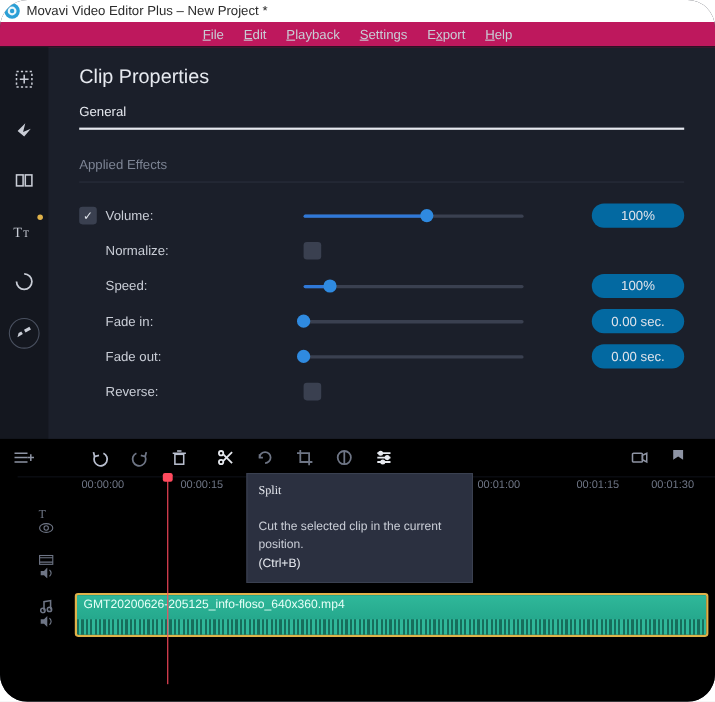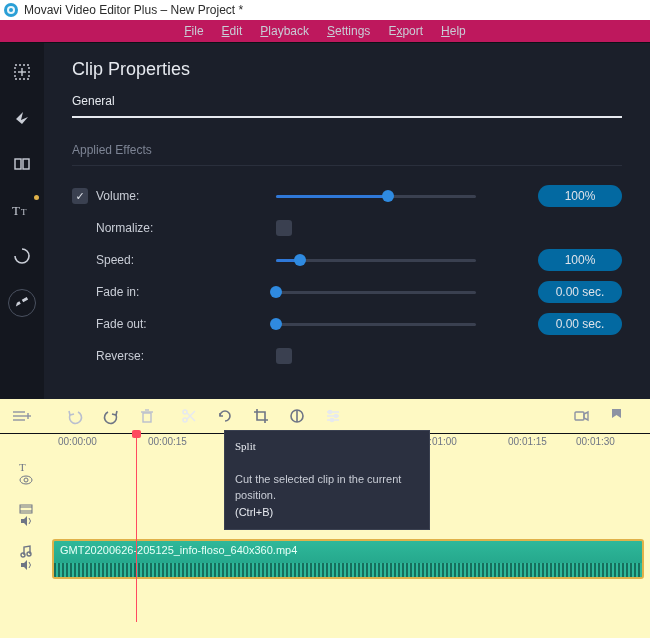--- a/index.html
+++ b/index.html
@@ -1,16 +1,16 @@
 <!DOCTYPE html>
 <html><head>
 <meta charset="utf-8">
 <style>
   html,body{margin:0;padding:0;background:#fff;font-family:"Segoe UI",Arial,sans-serif;font-size:12px;color:#c9cdd6;}
-  .window{width:650px;height:638px;background:#1b1f2a;position:relative;overflow:hidden;}
+  .window{width:650px;height:638px;background:#1b1f2a;position:relative;overflow:hidden;border-radius:25px;}
   .titlebar{height:20px;background:#fff;color:#2b2b2b;display:flex;align-items:center;padding:0 4px;font-size:12px;}
   .titlebar .logo{width:14px;height:14px;border-radius:50%;background:#2a9fd6;margin-right:6px;display:flex;align-items:center;justify-content:center;}
   .titlebar .logo svg{width:10px;height:10px;}
   .menubar{height:22px;background:#be185d;display:flex;align-items:center;padding:0 10px;gap:18px;border-bottom:1px solid #0e1117;justify-content:center;}
   .menubar span{color:#c9cdd6;}
   .menubar span u{text-decoration:underline;}
   .body{display:flex;height:356px;}
   .sidebar{width:44px;background:#14171f;display:flex;flex-direction:column;align-items:center;padding-top:16px;gap:20px;}
   .sidebtn{width:26px;height:26px;display:flex;align-items:center;justify-content:center;color:#c9cdd6;position:relative;}
   .sidebtn.round{border:1px solid #4a5160;border-radius:50%;}
@@ -25,21 +25,21 @@
   .chk{width:16px;height:16px;border-radius:3px;background:#3a4050;display:flex;align-items:center;justify-content:center;}
   .chk.checked::after{content:"✓";color:#dfe3ea;font-size:11px;}
   .lbl{width:180px;color:#c9cdd6;}
   .slidercol{flex:1;display:flex;align-items:center;}
   .slider{position:relative;width:200px;height:14px;}
   .track{position:absolute;top:6px;left:0;right:0;height:3px;background:#3a4050;border-radius:2px;}
   .fill{position:absolute;top:6px;left:0;height:3px;background:#2f78d8;border-radius:2px;}
   .thumb{position:absolute;top:1px;width:12px;height:12px;border-radius:50%;background:#2f8ae0;transform:translateX(-50%);}
   .valcol{width:84px;margin-left:18px;}
   .valpill{height:22px;border-radius:11px;background:#0369a1;color:#dfe3ea;display:flex;align-items:center;justify-content:center;font-size:12px;}
-  .timeline-area{background:#fef9c3;height:240px;position:relative;}
+  .timeline-area{background:#000000;height:240px;position:relative;padding-left:16px;}
   .tlbar{height:34px;display:flex;align-items:center;padding:0 24px 0 66px;gap:24px;color:#8d93a3;border-bottom:1px solid #0e1117;}
   .tlbar .grp{display:flex;gap:18px;}
   .tlbar .spacer{flex:1;}
   .tlicon{width:18px;height:18px;display:flex;align-items:center;justify-content:center;cursor:pointer;}
   .ruler{height:18px;display:flex;align-items:center;padding-left:58px;color:#6e7585;font-size:10px;position:relative;}
   .ruler .tick{position:absolute;top:2px;font-size:10px;}
   .tracks{position:relative;}
   .trackrow{height:42px;display:flex;align-items:center;}
   .trackhdr{width:52px;display:flex;flex-direction:column;align-items:center;justify-content:center;gap:2px;color:#6e7585;}
   .tracklane{flex:1;height:36px;position:relative;}

